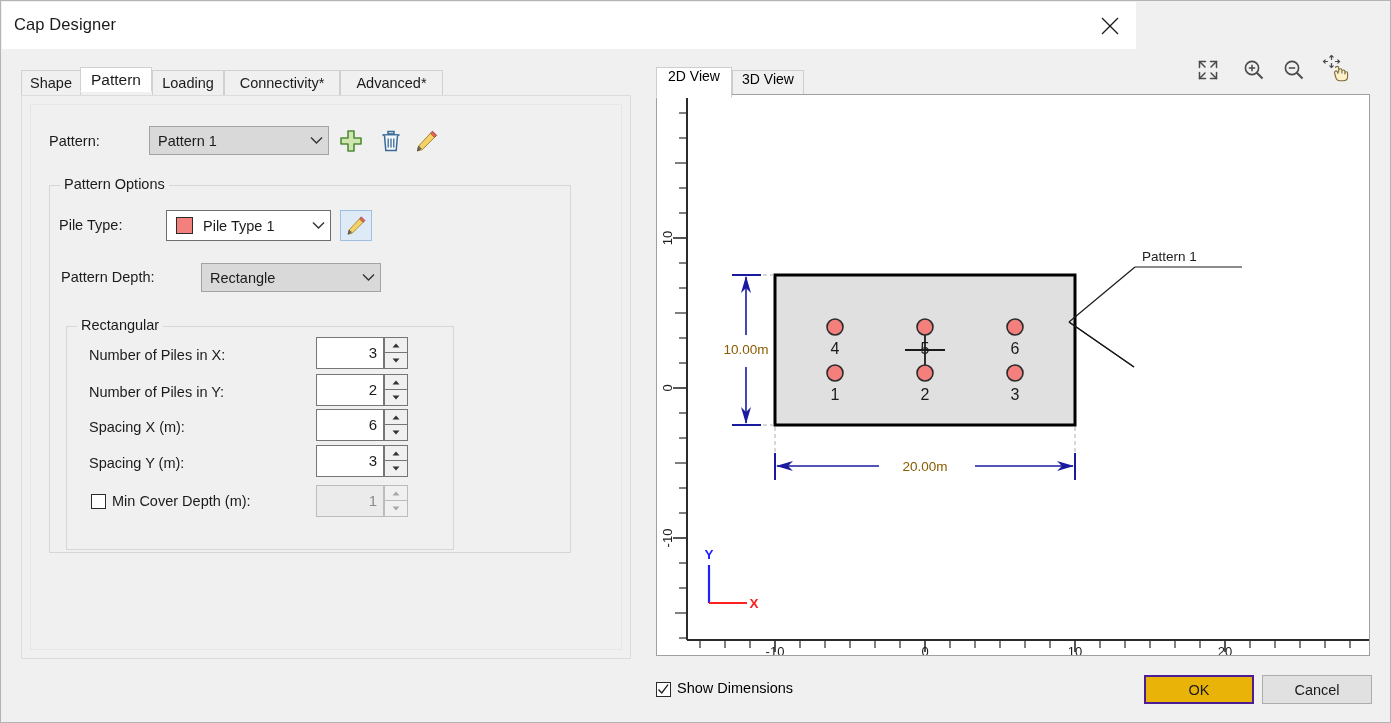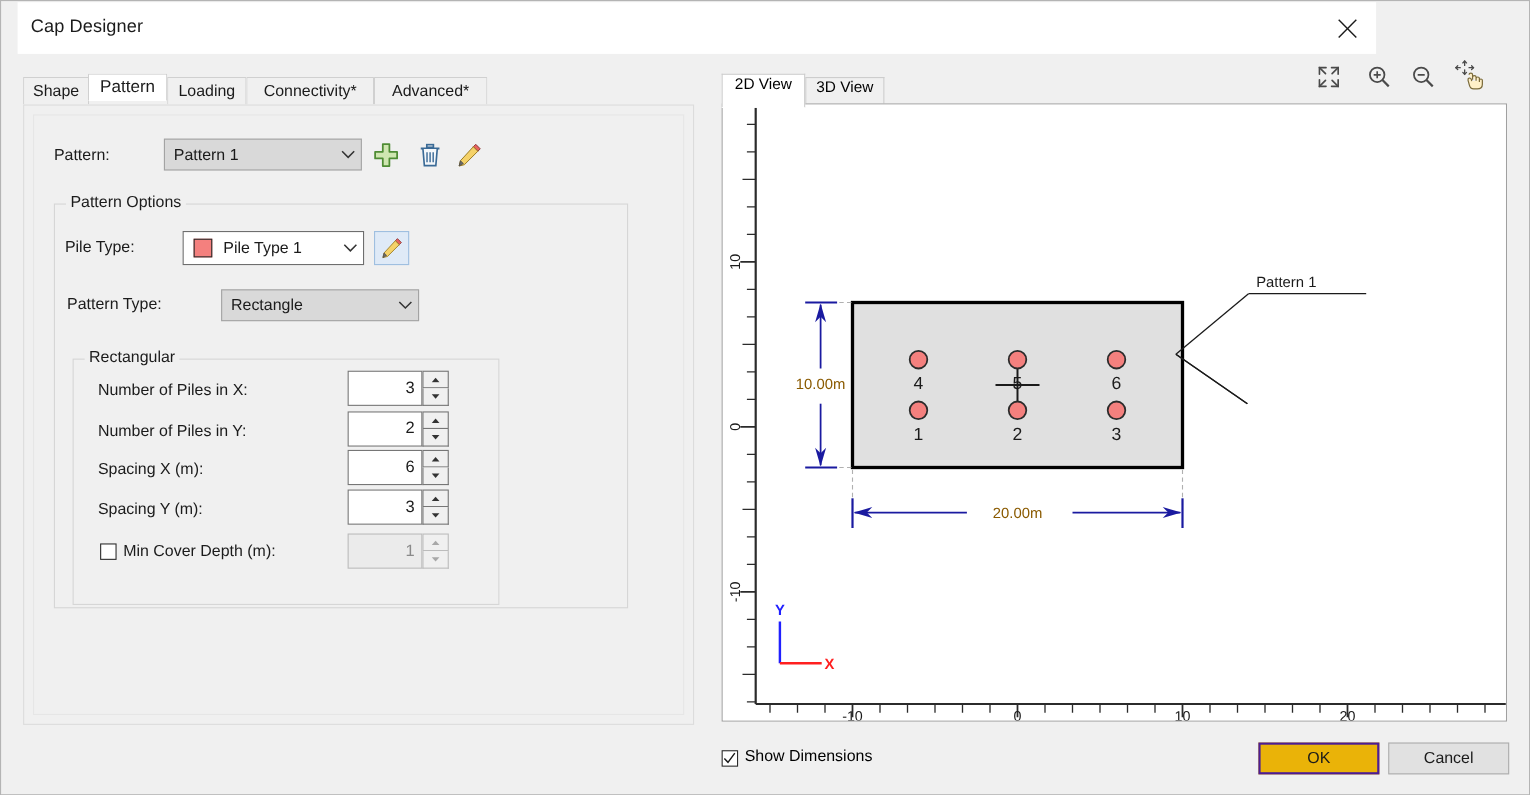--- a/index.html
+++ b/index.html
@@ -20,22 +20,22 @@
     position: absolute;
     left: 0; top: 0;
     width: 1391px; height: 723px;
     background: #f0f0f0;
     border: 1px solid #b4b4b4;
     box-sizing: border-box;
   }
   
   .titlebar {
     position: absolute;
-    left: 15px; top: 1px;
-    width: 1235px; height: 47px;
+    left: 1px; top: 1px;
+    width: 1134px; height: 47px;
     background: #ffffff;
     box-sizing: border-box;
   }
   .title-text {
     position: absolute;
     left: 12px; top: 13px;
     font-size: 16.5px;
     color: #1b1b1b;
     letter-spacing: .1px;
   }
@@ -362,21 +362,21 @@
     </span>
   </div>
   <div class="iconbtn framed" style="left:339px; top:209px; width:32px; height:31px;">
     <svg width="21" height="21" viewBox="0 0 24 24">
       <path d="M17.5 2.2 L21.6 6.3 L19.4 8.5 L15.3 4.4 Z" fill="#e8615f" stroke="#8a3a3a" stroke-width="0.9"></path>
       <path d="M15.3 4.4 L19.4 8.5 L7.2 20.7 L2.4 21.9 L3.6 17.1 Z" fill="#f5d269" stroke="#9a7a20" stroke-width="0.9"></path>
       <path d="M2.4 21.9 L3.6 17.1 L6.2 19.7 Z" fill="#6b6b6b" stroke="#4a4a4a" stroke-width="0.7"></path>
     </svg>
   </div>
 
-  <div class="lbl" style="left:60px; top:268px;">Pattern Type:</div>
+  <div class="lbl" style="left:60px; top:268px;">Pattern Depth:</div>
   <div class="combo" style="left:200px; top:262px; width:180px; height:29px;">
     <span class="combotext">Rectangle</span>
     <span class="chev">
       <svg width="13" height="9" viewBox="0 0 13 9">
           <polyline points="1,1.5 6.5,7 12,1.5" fill="none" stroke="#333" stroke-width="1.4"></polyline>
         </svg>
     </span>
   </div>
 
   <div class="group" style="left:65px; top:325px; width:388px; height:224px;">

